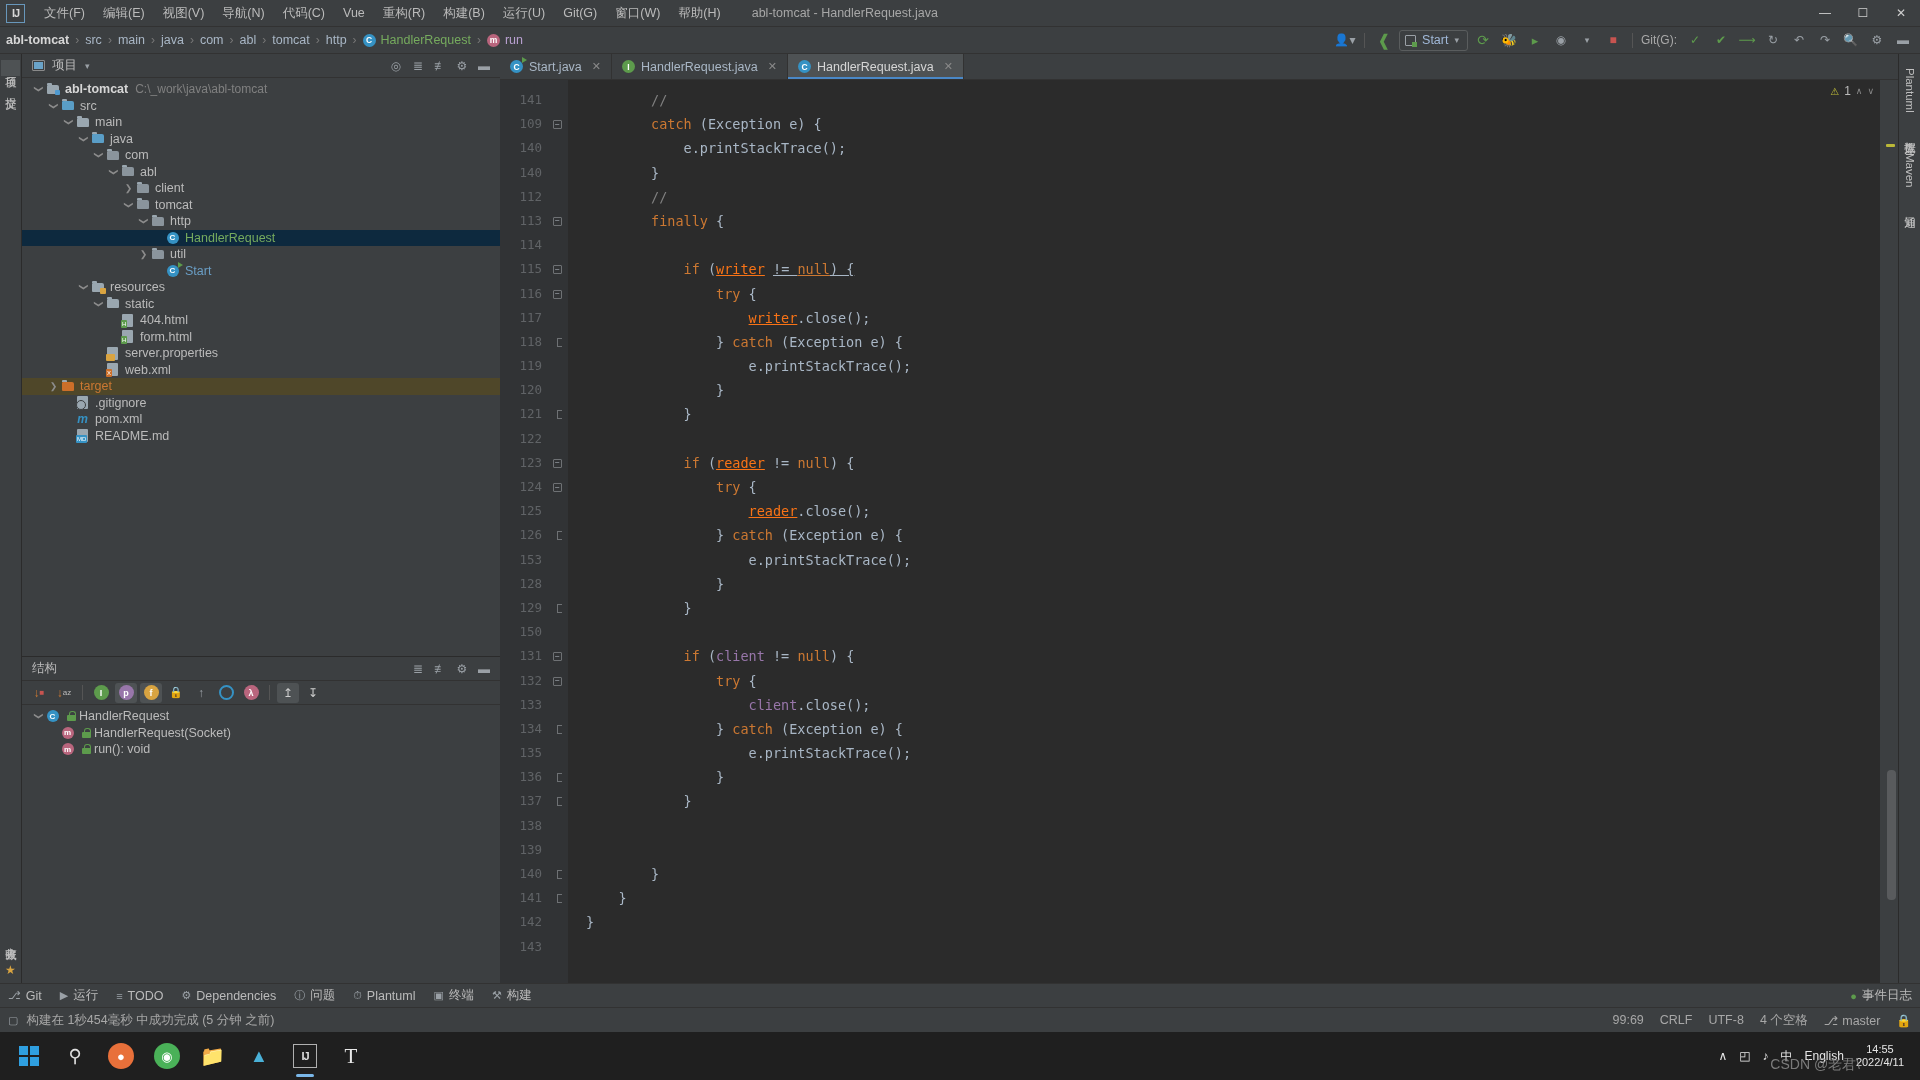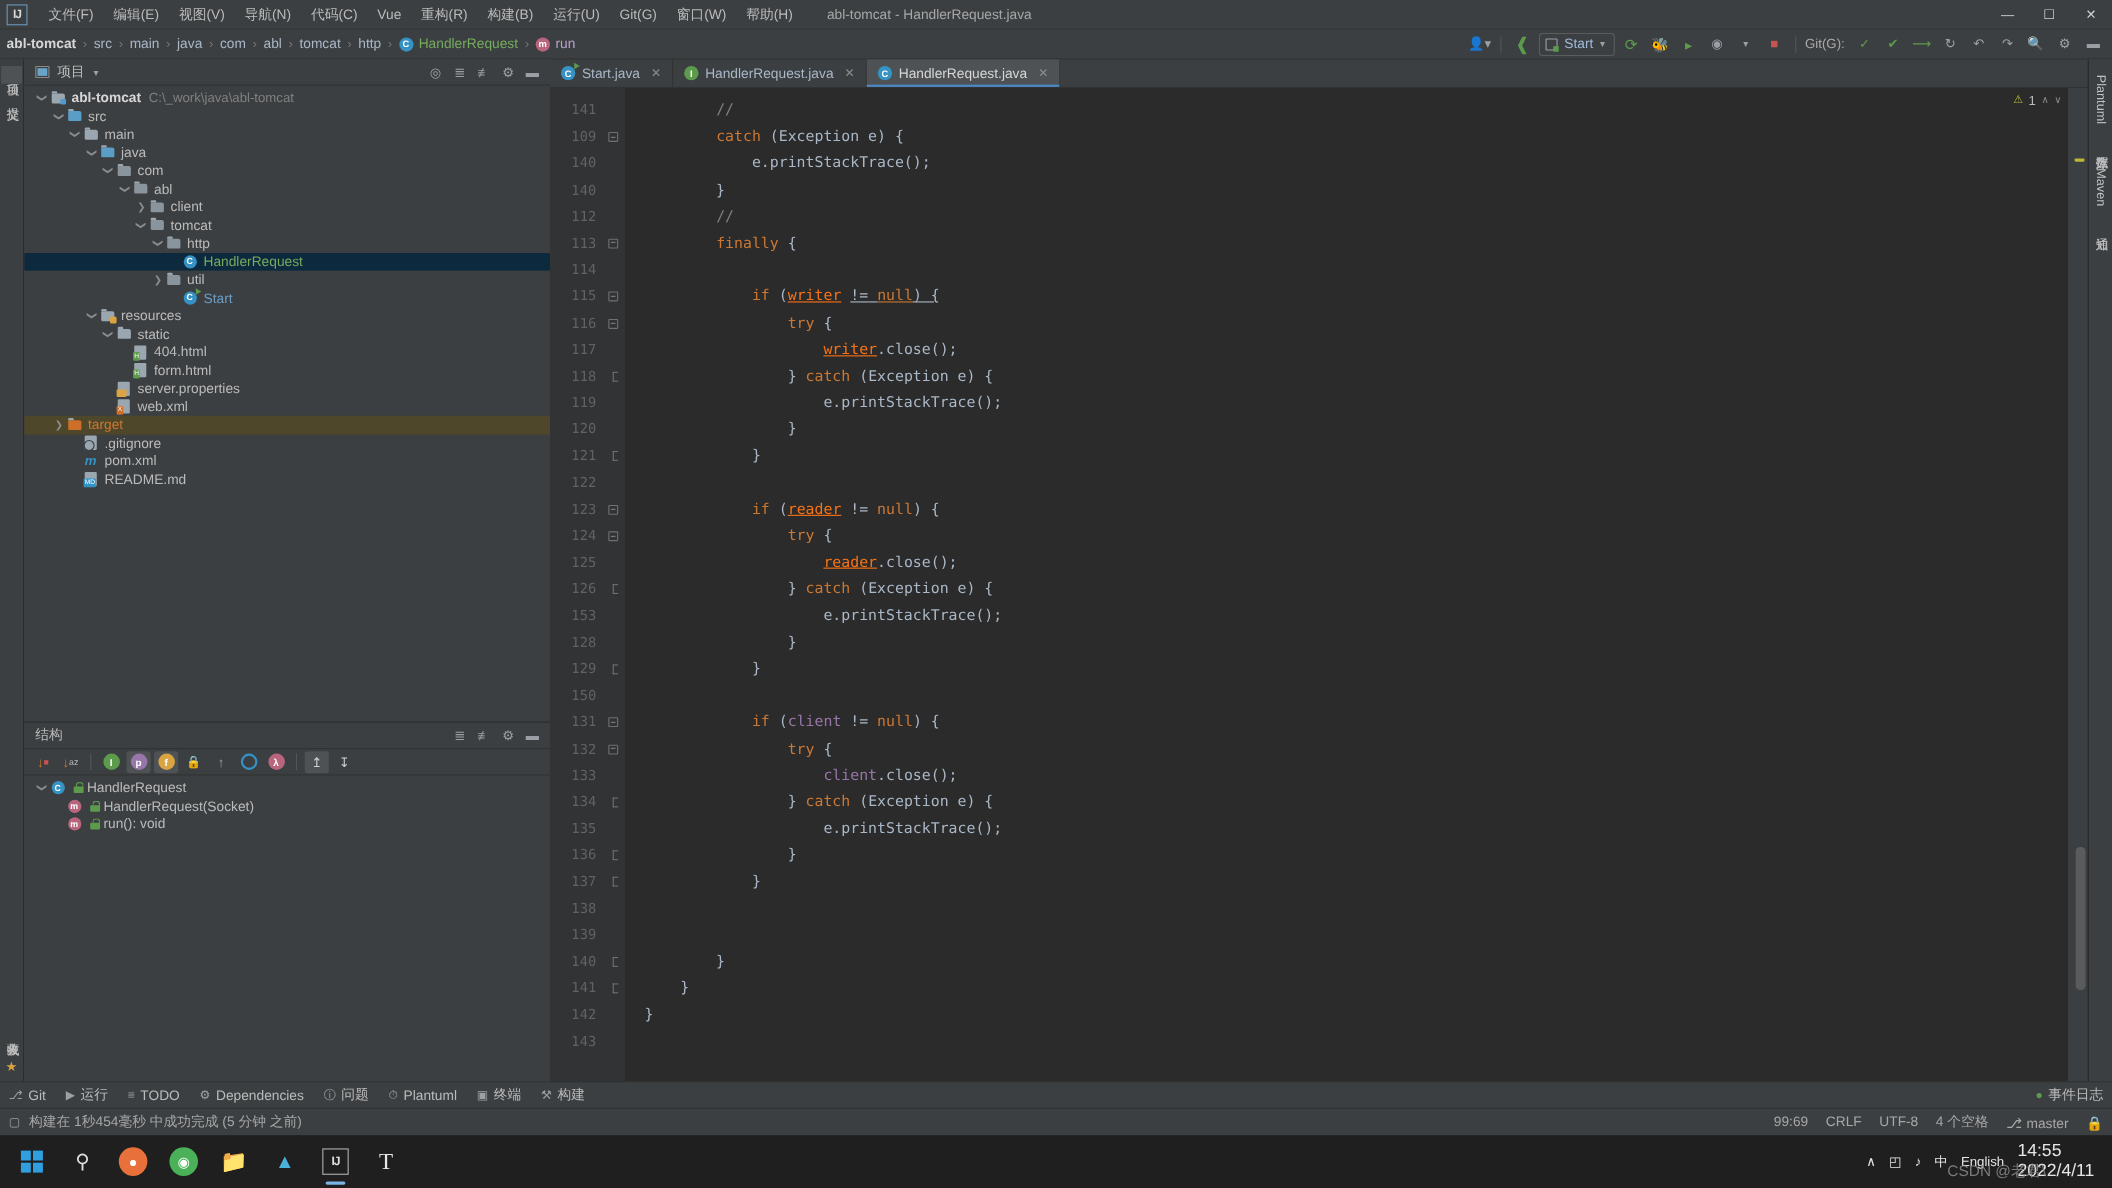--- a/index.html
+++ b/index.html
@@ -203,21 +203,21 @@
   
   .taskbar {
     height:48px; background:#1f1f1f; display:flex; align-items:center; padding:0 6px;
     flex:0 0 48px; position:relative;
   }
   .tb-item { width:46px; height:46px; display:flex; align-items:center; justify-content:center; position:relative; }
   .tb-item.run:after { content:''; position:absolute; bottom:2px; left:50%; transform:translateX(-50%); width:18px; height:3px; background:#7ab7e8; border-radius:2px; }
   .win-logo { display:grid; grid-template-columns:9px 9px; grid-template-rows:9px 9px; gap:2.5px; }
   .win-logo i { background:#2f9fe0; display:block; }
   .tray { margin-left:auto; display:flex; align-items:center; gap:12px; padding-right:10px; color:#e6e6e6; font-size:12px; }
-  .clock { line-height:1.15; text-align:left; font-size:16px; color:#e6e6e6; }
+  .clock { line-height:1.15; text-align:center; font-size:11px; color:#e6e6e6; }
 
   .watermark {
     position:absolute; right:60px; bottom:6px; color:#8b8b8b; font-size:14px; opacity:.85;
   }
 
   .circ { border-radius:50%; display:flex; align-items:center; justify-content:center; }
 </style>
 </head>
 <body>
 

